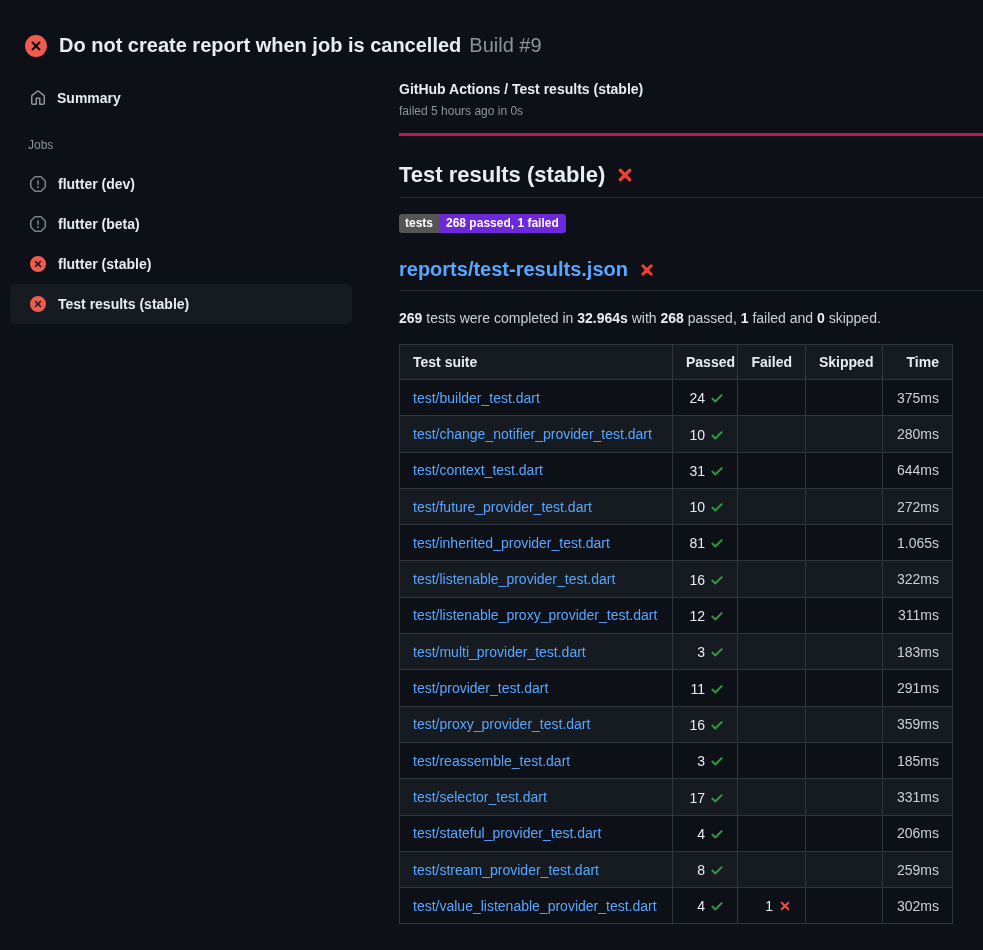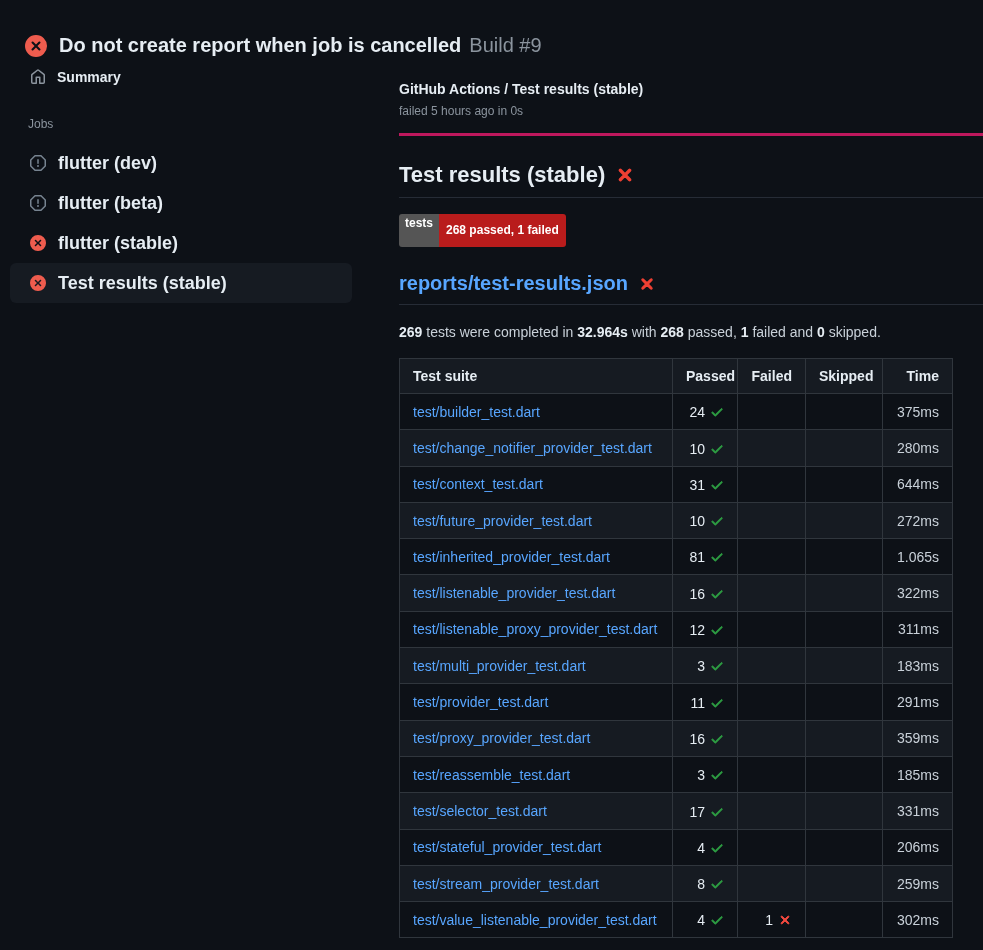--- a/index.html
+++ b/index.html
@@ -9,41 +9,41 @@
     font-family:"Liberation Sans","DejaVu Sans",sans-serif;
     -webkit-font-smoothing:antialiased;
   }
   
   .top-header { position:absolute; top:0; left:0; width:100%; height:57px;
     display:flex; align-items:flex-end; padding-left:25px; box-sizing:border-box; }
   .top-header .title { font-size:20px; font-weight:700; color:#e6edf3; margin-left:12px; white-space:nowrap; }
   .top-header .build { font-size:20px; font-weight:400; color:#8b949e; margin-left:8px; white-space:nowrap; }
   .icn { flex:none; display:inline-block; }
   
-  .sidebar { position:absolute; top:43px; left:0; width:390px; }
+  .sidebar { position:absolute; top:64px; left:0; width:390px; }
   .summary-item { display:flex; align-items:center; gap:11px; margin-top:18px;
     padding:8px 0 8px 30px; font-size:14px; font-weight:600; color:#e6edf3; cursor:pointer; }
   .jobs-heading { margin-top:24px; padding-left:28px; font-size:12px; color:#8b949e; }
   .job-list { margin-top:12px; }
   .job-item { display:flex; align-items:center; gap:12px; height:40px;
     margin:0 38px 0 10px; padding-left:20px; border-radius:6px;
-    font-size:18px; font-weight:600; color:#e6edf3; cursor:pointer; }
+    font-size:14px; font-weight:600; color:#e6edf3; cursor:pointer; }
   .job-item.selected { background:#161b22; font-weight:700; }
   
   .main { position:absolute; top:57px; left:399px; width:584px; }
   .breadcrumb { margin-top:23px; font-size:14px; font-weight:700; color:#e6edf3; line-height:18px; }
   .status-line { margin-top:5px; font-size:12px; color:#8b949e; line-height:16px;
     padding-bottom:14px; border-bottom:3px solid #be185d; }
   .check-title { margin-top:25px; display:flex; align-items:center; gap:10px;
     font-size:22px; font-weight:700; color:#e6edf3; line-height:28px;
     padding-bottom:8px; border-bottom:1px solid #262c36; }
   .badge { margin-top:16px; display:inline-flex; font-size:12px; font-weight:600;
     color:#ffffff; border-radius:3px; overflow:hidden; line-height:13px; }
   .badge-label { background:#555555; padding:3px 6px;text-align:center; }
-  .badge-value { background:#b91c1c; padding:10px 7px; }
+  .badge-value { background:#6d28d9; padding:3px 7px; }
   .file-title { margin-top:24px; display:flex; align-items:center; gap:10px;
     font-size:20px; font-weight:700; line-height:25px;
     padding-bottom:8px; border-bottom:1px solid #262c36; }
   .file-title a { color:#58a6ff; text-decoration:none; }
   .summary-line { margin-top:18px; font-size:14px; line-height:19px; color:#c9d1d9; }
   .summary-line b { color:#e6edf3; font-weight:700; }
   
   table.results { margin-top:16px; width:553px; border-collapse:collapse; table-layout:fixed; font-size:14px; }
   .results th, .results td { border:1px solid #30363d; padding:8px 13px; box-sizing:border-box;
     overflow:hidden; white-space:nowrap; line-height:18px; }

